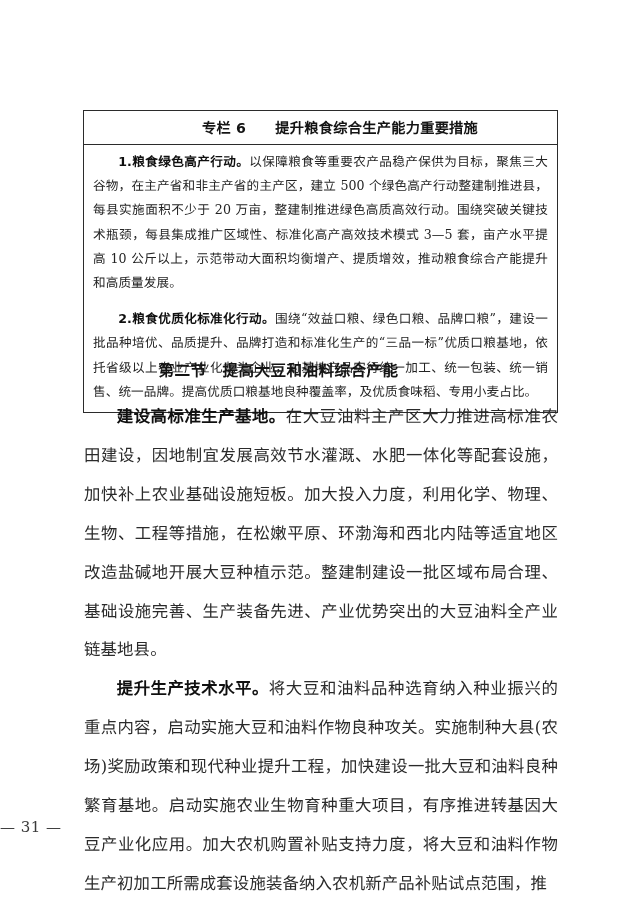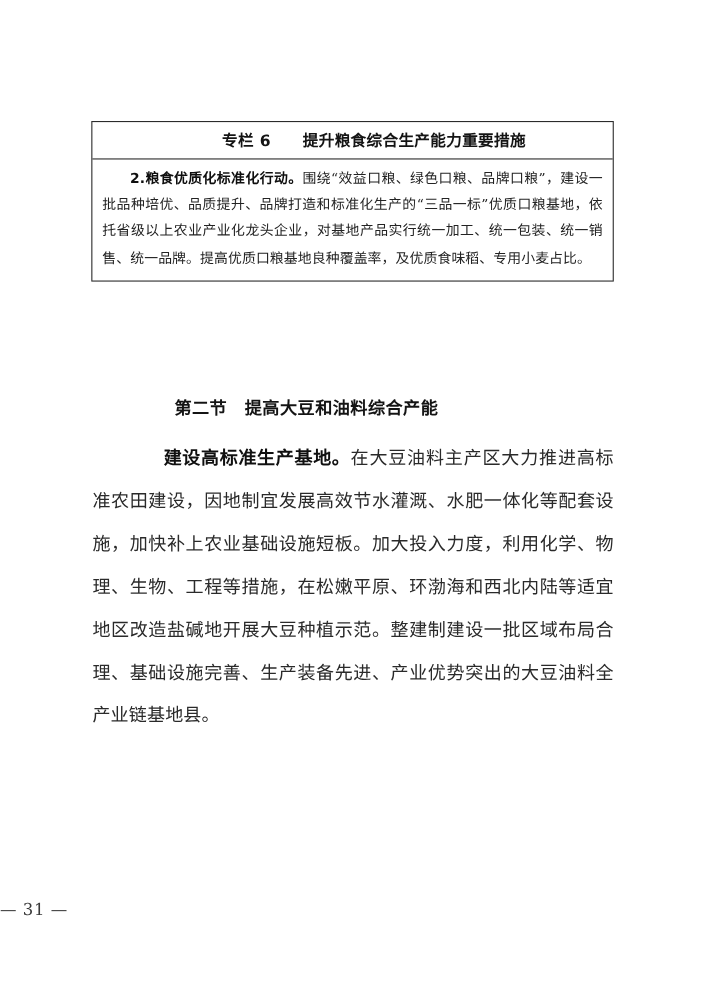--- a/index.html
+++ b/index.html
@@ -106,21 +106,20 @@
     margin: 0;
     color: #2a2a2a;
     letter-spacing: 0.15px;
   }
 
   .body-lead {
     font-family: "DejaVu Sans", "Liberation Sans", sans-serif;
     font-weight: bold;
     color: #101010;
     letter-spacing: 0px;
-    margin-left: 32px;
   }
 
   
   .page-number {
     position: absolute;
     left: 0;
     top: 818px;
     width: 558px;
     text-align: left;
     font-size: 15px;
@@ -133,30 +132,32 @@
 <body>
 
 <div class="page">
 
   <div class="callout-box">
     <div class="callout-title-row">
       <span class="callout-title">专栏 6　　提升粮食综合生产能力重要措施</span>
     </div>
     <div class="callout-body">
 
+      <p class="callout-para"><span class="run-bold">1.</span><span class="run-bold">粮食绿色高产行动。</span><span>以保障粮食等重要农产品稳产保供为目标，聚焦三大谷物，在主产省和非主产省的主产区，建立 500 个绿色高产行动整建制推进县，每县实施面积不少于 20 万亩，整建制推进绿色高质高效行动。围绕突破关键技术瓶颈，每县集成推广区域性、标准化高产高效技术模式 3—5 套，亩产水平提高 10 公斤以上，示范带动大面积均衡增产、提质增效，推动粮食综合产能提升和高质量发展。</span></p>
 
       <p class="callout-para"><span class="run-bold">2.</span><span class="run-bold">粮食优质化标准化行动。</span><span>围绕“效益口粮、绿色口粮、品牌口粮”，建设一批品种培优、品质提升、品牌打造和标准化生产的“三品一标”优质口粮基地，依托省级以上农业产业化龙头企业，对基地产品实行统一加工、统一包装、统一销售、统一品牌。提高优质口粮基地良种覆盖率，及优质食味稻、专用小麦占比。</span></p>
 
     </div>
   </div>
 
   <div class="section-heading">第二节　提高大豆和油料综合产能</div>
 
   <div class="body-block">
 
     <p class="body-para"><span class="body-lead">建设高标准生产基地。</span><span>在大豆油料主产区大力推进高标准农田建设，因地制宜发展高效节水灌溉、水肥一体化等配套设施，加快补上农业基础设施短板。加大投入力度，利用化学、物理、生物、工程等措施，在松嫩平原、环渤海和西北内陆等适宜地区改造盐碱地开展大豆种植示范。整建制建设一批区域布局合理、基础设施完善、生产装备先进、产业优势突出的大豆油料全产业链基地县。</span></p>
 
+    <p class="body-para"><span class="body-lead">提升生产技术水平。</span><span>将大豆和油料品种选育纳入种业振兴的重点内容，启动实施大豆和油料作物良种攻关。实施制种大县(农场)奖励政策和现代种业提升工程，加快建设一批大豆和油料良种繁育基地。启动实施农业生物育种重大项目，有序推进转基因大豆产业化应用。加大农机购置补贴支持力度，将大豆和油料作物生产初加工所需成套设施装备纳入农机新产品补贴试点范围，推</span></p>
 
   </div>
 
   <div class="page-number">— 31 —</div>
 
 </div>
 
 </body></html>

